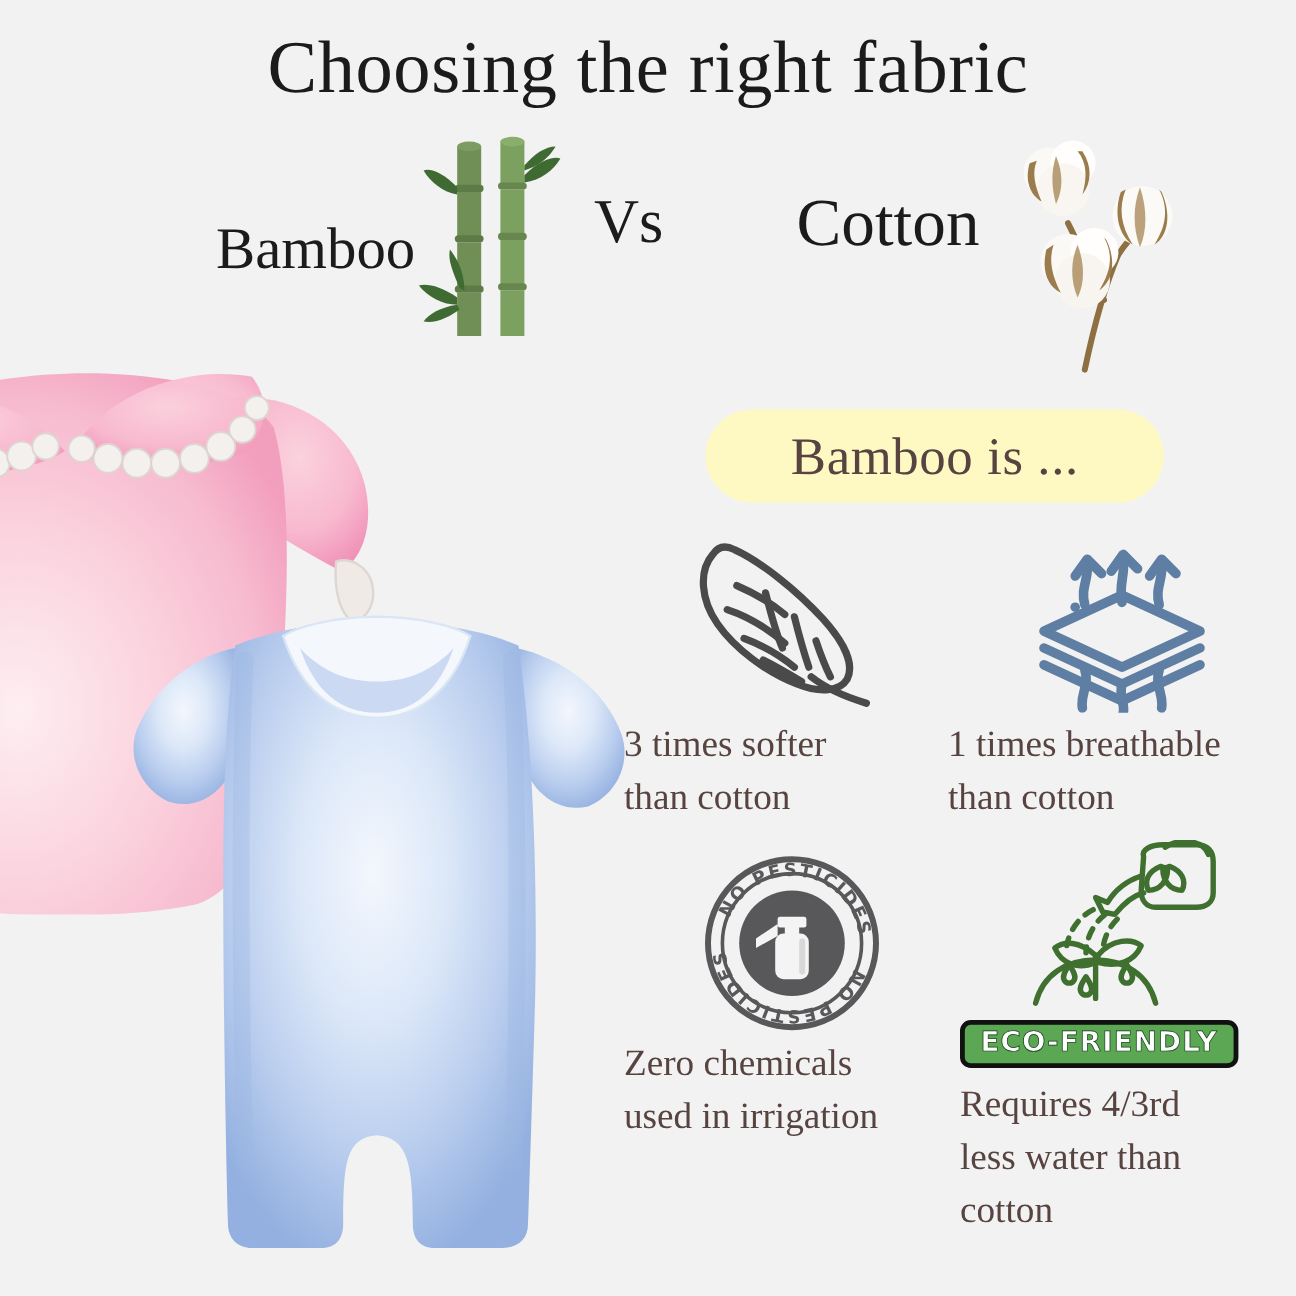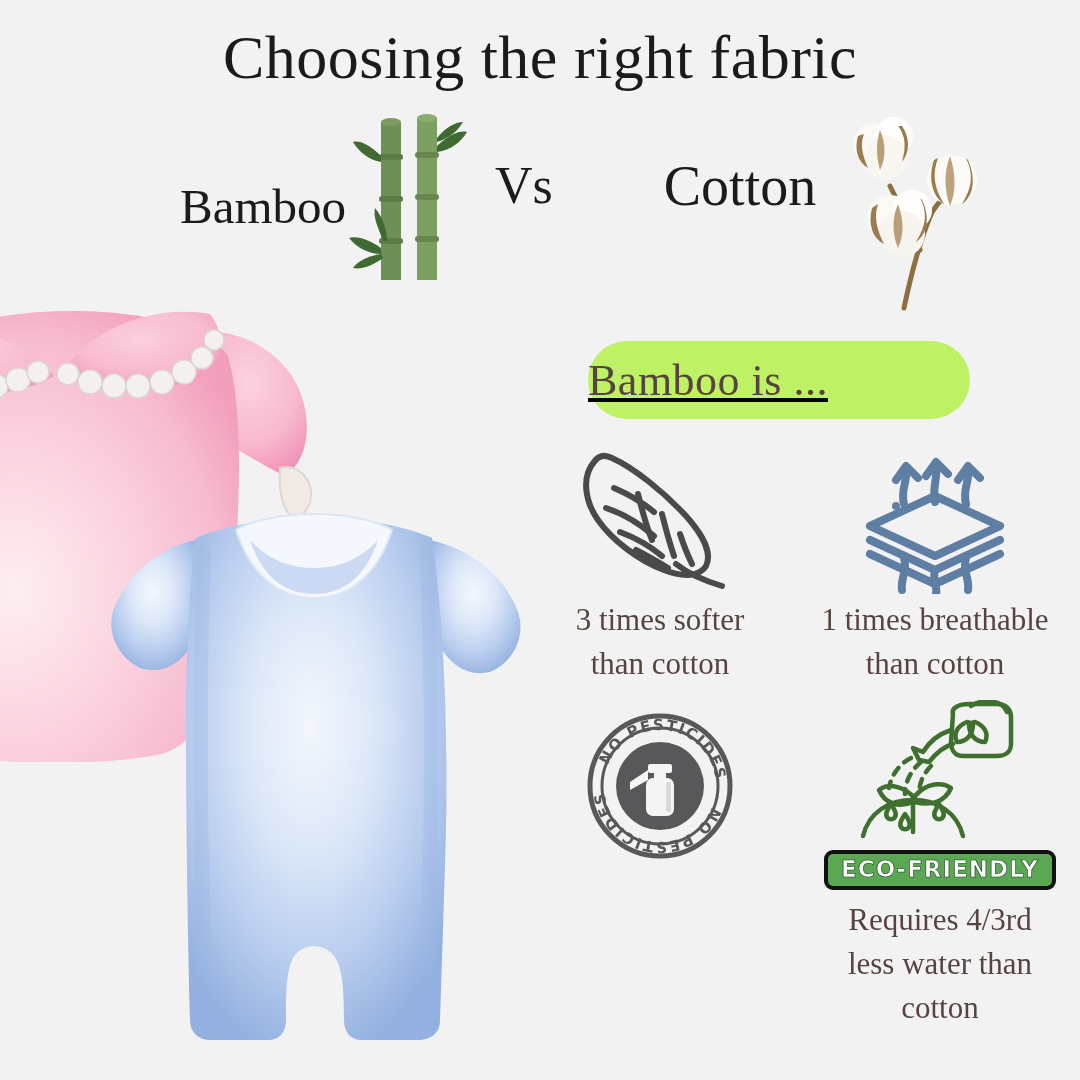--- a/index.html
+++ b/index.html
@@ -31,27 +31,27 @@
     position:absolute;left:630px;top:14px;width:220px;text-align:center;
     font-size:56px;color:#1b1b1b;
   }
 
   .bamboo-icon{position:absolute;left:345px;top:108px;width:130px;height:180px;}
   .cotton-icon{position:absolute;left:828px;top:100px;width:168px;height:222px;}
 
   
   .pill{
     position:absolute;left:588px;top:341px;width:382px;height:78px;
-    background:#bef264;border-radius:44px;
-    display:flex;align-items:center;text-decoration:underline;
+    background:#fef9c3;border-radius:44px;
+    display:flex;align-items:center;justify-content:center;
   }
   .pill span{font-size:44px;color:#574441;letter-spacing:.5px;}
 
   
-  .feature{position:absolute;text-align:center;}
+  .feature{position:absolute;text-align:left;}
   .feature .ficon{display:block;margin:0 auto;}
   .feature .flabel{
     font-size:31px;color:#574441;line-height:1.42;white-space:pre-line;
     margin-top:4px;
   }
   #f0{left:520px;top:444px;width:280px;}
   #f1{left:790px;top:444px;width:290px;}
   #f2{left:520px;top:712px;width:280px;}
   #f3{left:800px;top:700px;width:280px;}
 
@@ -285,20 +285,22 @@
       </text>
 
       <g fill="#f4f4f4">
         <rect x="62" y="52" width="24" height="9" rx="2"></rect>
         <rect x="68" y="58" width="12" height="10"></rect>
         <path d="M62 58 L44 70 L44 78 L62 68 Z"></path>
         <rect x="60" y="66" width="28" height="38" rx="7"></rect>
       </g>
       <rect x="80" y="70" width="5" height="30" rx="2" fill="#d8d8d8"></rect>
     </svg>
+    <div class="flabel">Zero chemicals
+used in irrigation</div>
   </div>
 
   <div class="feature" id="f3">
     <svg class="ficon" width="178" height="150" viewBox="0 0 178 150" xmlns="http://www.w3.org/2000/svg">
       <g fill="none" stroke="#3f7030" stroke-width="4.5" stroke-linecap="round" stroke-linejoin="round">
 
         <path d="M102 14 C100 8 108 4 118 4 L146 4 C156 4 160 10 160 18 L160 44 C160 52 154 56 146 56 L112 56 C104 56 100 50 100 42 Z"></path>
 
         <path d="M120 6 C132 -2 152 0 156 12"></path>
 

